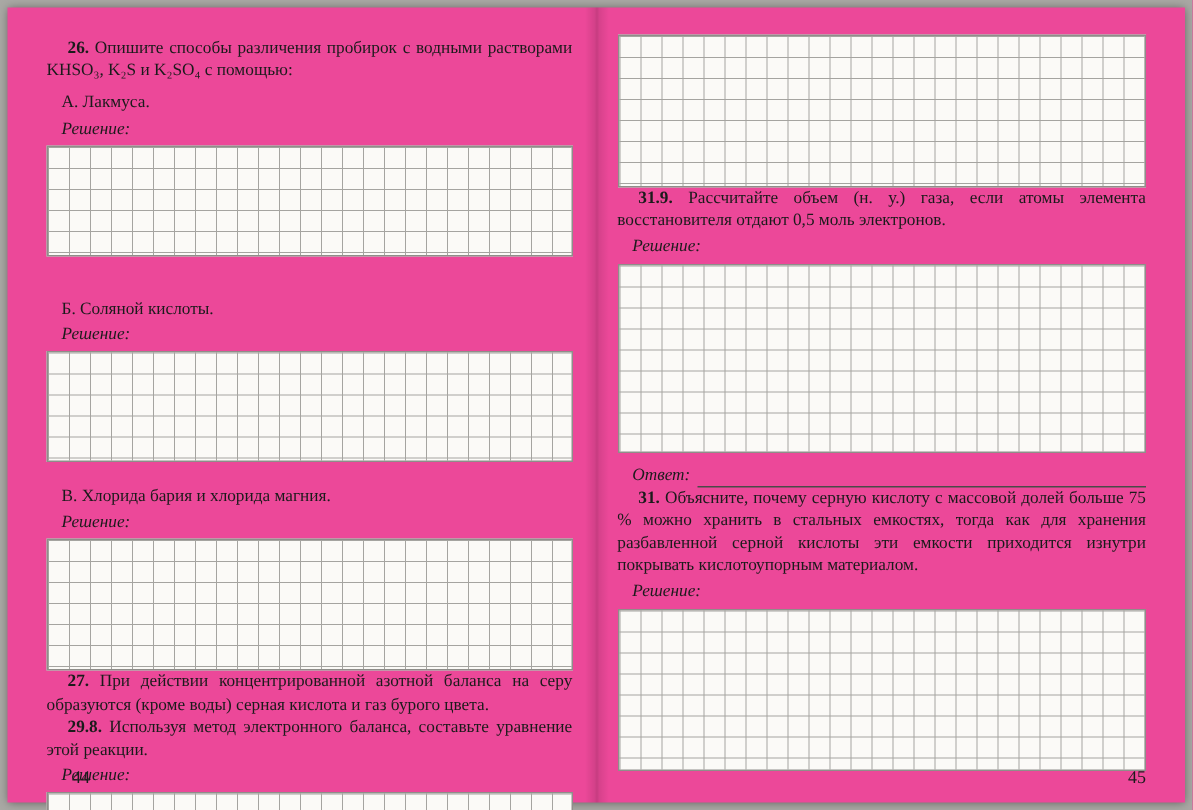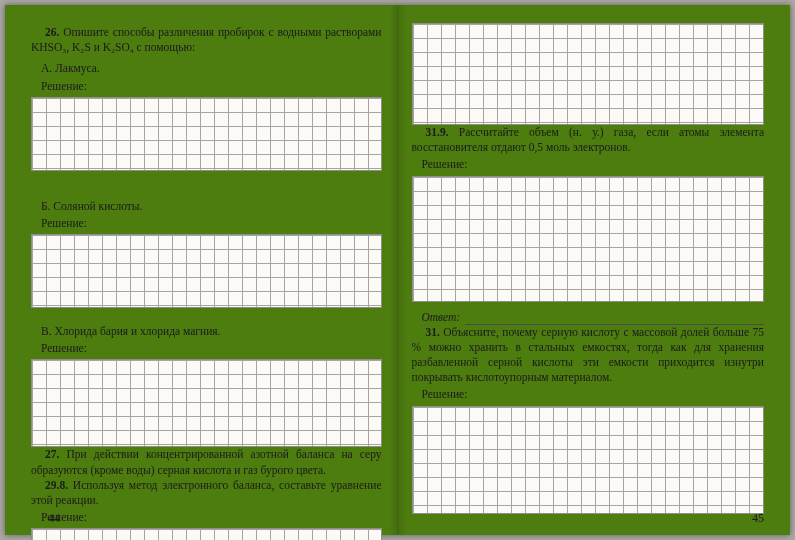--- a/index.html
+++ b/index.html
@@ -13,21 +13,21 @@
     font-family: "Liberation Serif", "DejaVu Serif", serif;
     overflow: hidden;
     position: relative;
   }
   .spread {
     position: absolute;
     left: 5px;
     top: 5px;
     right: 5px;
     bottom: 5px;
-    background: #4d7c0f;
+    background: #ec4899;
     display: flex;
     box-shadow: 0 0 6px rgba(0,0,0,0.45);
   }
   .gutter-shadow {
     position: absolute;
     left: 50%;
     top: 0;
     bottom: 0;
     width: 16px;
     transform: translateX(-50%);
@@ -56,20 +56,21 @@
     margin: 0;
     text-indent: 14px;
     text-align: justify;
   }
   .num { font-weight: bold; }
 
   .item {
     margin: 6px 0 0 10px;
   }
   .solution {
+    font-style: italic;
     margin: 2px 0 3px 10px;
   }
   .grid {
     border: 1px solid #8f8e8a;
     background-color: #fbfaf7;
     background-image:
       linear-gradient(to right, #a5a4a0 1px, transparent 1px),
       linear-gradient(to bottom, #a5a4a0 1px, transparent 1px);
     background-size: 14px 14px;
   }

